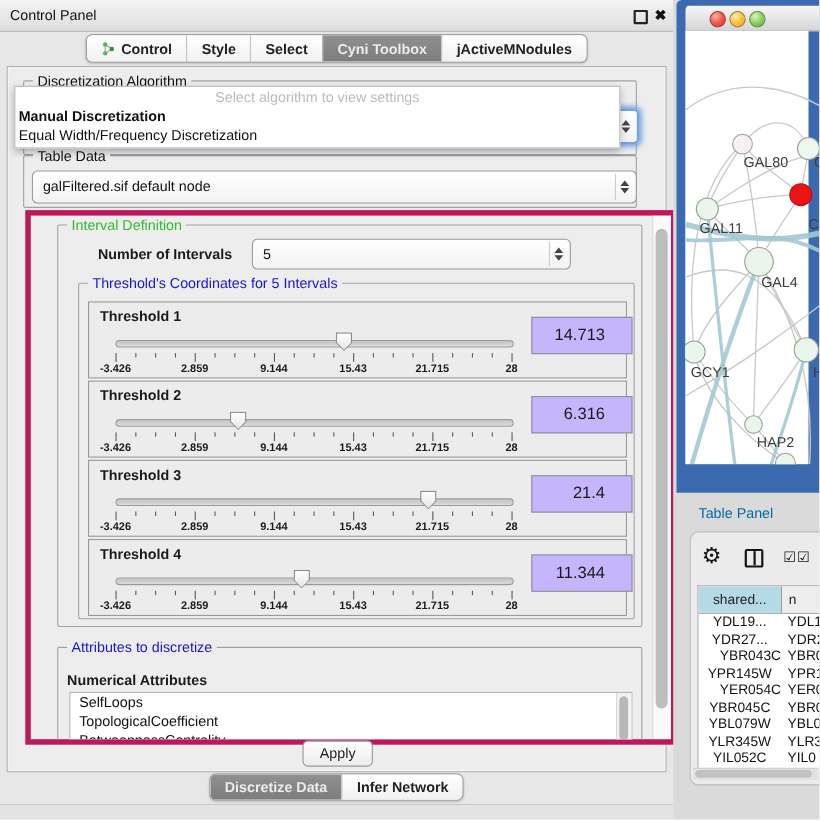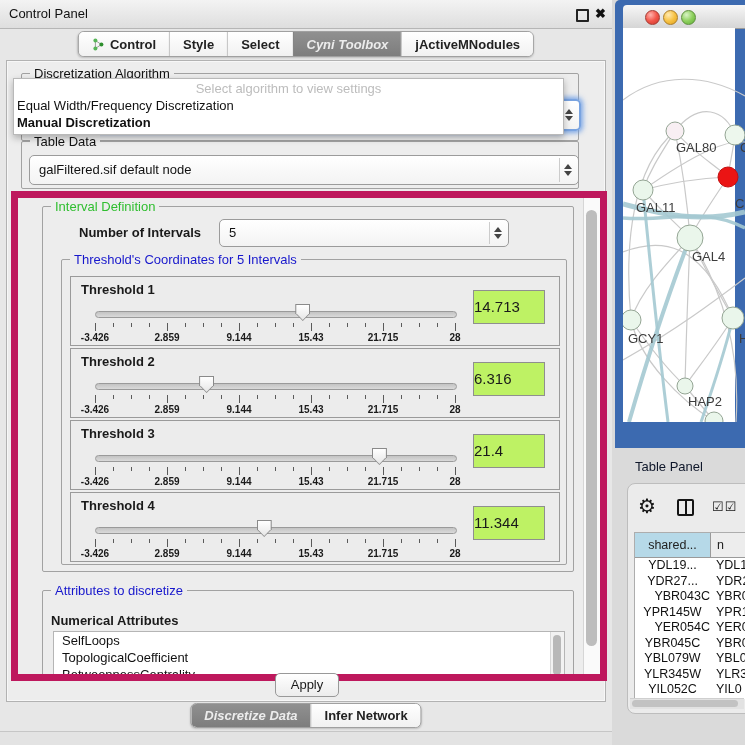--- a/index.html
+++ b/index.html
@@ -12,21 +12,21 @@
             background:linear-gradient(#f3f3f3,#dedede);border-bottom:1px solid #b6b6b6;}
   #titlebar .t{position:absolute;left:9px;top:0;line-height:28px;font-size:13px;color:#111;}
   #float-btn{position:absolute;left:576px;top:9px;width:9px;height:9px;border:2px solid #222;border-radius:1px;}
   #close-btn{position:absolute;left:595px;top:5px;font-size:13px;font-weight:bold;color:#111;line-height:18px;}
   
   .segstrip{position:absolute;display:inline-flex;height:24px;border:1px solid #a0a0a0;border-radius:6px;
             overflow:hidden;background:#fbfbfb;box-shadow:0 1px 2px rgba(0,0,0,.18);}
   .seg-item{display:flex;align-items:center;padding:0 13px;font-size:13px;font-weight:bold;color:#222;
             border-left:1px solid #c2c2c2;background:linear-gradient(#ffffff,#f1f1f1);white-space:nowrap;}
   .seg-item:first-child{border-left:none;}
-  .seg-item.sel{background:linear-gradient(#909090,#7d7d7d);color:#ececec;border-left-color:#787878;font-style:italic;}
+  .seg-item.sel{background:linear-gradient(#909090,#7d7d7d);color:#ececec;border-left-color:#787878;}
   .tabicon{display:inline-block;margin-right:5px;line-height:0;}
   #top-tabstrip{top:31px;left:306px;transform:translateX(-50%);z-index:6;}
   #bottom-tabstrip{top:703px;left:306px;transform:translateX(-50%);z-index:6;height:23px;}
   #bottom-line{position:absolute;left:0;top:731px;width:612px;height:1px;background:#c6c6c6;}
   #below-strip{position:absolute;left:0;top:732px;width:612px;height:13px;background:#e3e3e3;}
   
   #content-frame{position:absolute;left:6px;top:60px;width:598px;height:640px;background:#ededed;
                  border:1px solid #b2b2b2;box-shadow:inset 0 0 0 1px #f7f7f7;}
   .group{position:absolute;border:1px solid #a2a2a2;border-radius:2px;}
   .glabel{position:absolute;top:-8px;left:8px;background:#ededed;padding:0 4px;font-size:13px;color:#111;white-space:nowrap;}
@@ -46,62 +46,62 @@
   #td-combo{left:22px;top:94px;width:548px;height:28px;}
   #alg-group{left:14px;top:12px;width:556px;height:66px;}
   #td-group{left:14px;top:80px;width:556px;height:46px;}
   
   #alg-popup{position:absolute;left:13px;top:78px;width:549px;height:55px;background:#ffffff;
              border:1px solid #b9b9b9;box-shadow:0 3px 7px rgba(0,0,0,.28);z-index:20;}
   #alg-popup .prompt{text-align:center;color:#bcbcbc;font-size:13px;height:18px;line-height:20px;}
   .popup-opt{font-size:13px;height:17px;line-height:17px;padding-left:3px;color:#111;white-space:nowrap;}
   .popup-opt.hl{font-weight:bold;}
   
-  #viewport{position:absolute;left:4px;top:130px;width:582px;height:476px;border:7px solid #be185d;
+  #viewport{position:absolute;left:16px;top:130px;width:582px;height:476px;border:5px solid #be185d;
             background:#ededed;overflow:hidden;}
   #vp-scroll{position:absolute;right:0;top:0;bottom:0;width:16px;background:#fafafa;border-left:1px solid #d6d6d6;}
   #vp-thumb{position:absolute;left:2px;top:12px;width:11px;height:436px;border-radius:6px;background:#bdbdbd;}
   #interval-group{left:24px;top:8px;width:530px;height:364px;}
   #count-label{position:absolute;left:36px;top:18px;font-size:13px;font-weight:bold;}
   #count-combo{left:176px;top:12px;width:288px;height:26px;}
   #count-combo .cval{line-height:26px;}
   #thr-group{left:18px;top:52px;width:504px;height:304px;}
   .thr-row{position:absolute;left:8px;width:488px;height:68px;background:#ececec;border:1px solid #9a9a9a;}
   .thr-label{position:absolute;left:10px;top:5px;font-size:13px;font-weight:bold;}
   .track{position:absolute;left:24px;top:34px;width:360px;height:5px;border:1px solid #9a9a9a;border-radius:4px;
          background:linear-gradient(#c3c3c3,#dadada);}
   .tick{position:absolute;top:46px;width:1px;height:4px;background:#5a5a5a;}
   .tick.major{height:8px;}
   .ticklabel{position:absolute;top:55px;transform:translateX(-50%);font-size:10px;font-weight:bold;color:#1a1a1a;white-space:nowrap;}
   .thumb-o{position:absolute;top:27px;width:15px;height:17px;background:#8a8a8a;
            clip-path:polygon(0 0,100% 0,100% 55%,50% 100%,0 55%);}
   .thumb-i{position:absolute;left:1px;top:1px;width:13px;height:15px;background:linear-gradient(#ffffff,#e6e6e6);
            clip-path:polygon(0 0,100% 0,100% 55%,50% 100%,0 55%);}
-  .valbox{position:absolute;left:402px;top:13px;width:66px;height:32px;background:#bef264;border:1px solid #8f8f8f;
-          font-size:15px;text-align:left;padding-right:4px;line-height:32px;}
+  .valbox{position:absolute;left:402px;top:13px;width:66px;height:32px;background:#c4b5fd;border:1px solid #8f8f8f;
+          font-size:15px;text-align:right;padding-right:24px;line-height:32px;}
   #attr-group{left:24px;top:392px;width:530px;height:110px;}
   #attr-label{position:absolute;left:8px;top:22px;font-size:13px;font-weight:bold;}
   #attr-list{position:absolute;left:10px;top:40px;width:510px;height:70px;background:#fff;border:1px solid #b5b5b5;}
   .attr-item{font-size:13px;line-height:17px;padding-left:8px;color:#111;white-space:nowrap;}
   #attr-scroll{position:absolute;right:0;top:0;bottom:0;width:13px;background:#f2f2f2;border-left:1px solid #d8d8d8;}
   #attr-thumb{position:absolute;left:2px;top:3px;width:8px;height:40px;border-radius:4px;background:#b8b8b8;}
   #apply-btn{position:absolute;left:268px;top:612px;width:62px;height:22px;background:linear-gradient(#ffffff,#ececec);
              border:1px solid #999;border-radius:5px;font-size:13px;text-align:center;line-height:21px;}
   
   #right-side{position:absolute;left:612px;top:0;width:133px;height:745px;background:#dadada;}
   #net-frame{position:absolute;left:3px;top:0;width:130px;height:448px;background:#3c6ab0;border-radius:5px 0 0 0;}
   #net-titlebar{position:absolute;left:8px;top:5px;width:122px;height:23px;
                 background:linear-gradient(#f7f7f7,#d5d5d5);border-bottom:1px solid #9a9a9a;border-radius:4px 0 0 0;}
   .tl{position:absolute;top:5px;width:13px;height:13px;border-radius:50%;}
   #tl-red{left:22px;background:radial-gradient(circle at 35% 30%,#ffb3ad,#f2564a 50%,#cc372c);border:1px solid #a33b33;}
   #tl-yellow{left:40px;background:radial-gradient(circle at 35% 30%,#ffeab2,#f7c243 50%,#dda01f);border:1px solid #ab7d28;}
   #tl-green{left:58px;background:radial-gradient(circle at 35% 30%,#d9f3c6,#8ed05e 50%,#5fae35);border:1px solid #5d8f3d;}
   #net-canvas{position:absolute;left:8px;top:28px;width:112px;height:394px;background:#ffffff;}
   .nodelabel{font-size:13px;fill:#3c3c3c;font-family:"Liberation Sans",sans-serif;}
-  #tp-title{position:absolute;left:23px;top:459px;font-size:13px;color:#0f172a;}
+  #tp-title{position:absolute;left:23px;top:459px;font-size:13px;color:#0369a1;}
   #tp-panel{position:absolute;left:15px;top:483px;width:118px;height:229px;background:#ebebeb;
             border:1px solid #bdbdbd;border-radius:8px 0 0 8px;}
   #gear-icon{position:absolute;left:10px;top:12px;font-size:20px;color:#141414;line-height:20px;}
   #split-icon{position:absolute;left:49px;top:15px;width:13px;height:13px;border:2px solid #141414;border-radius:2px;}
   #split-icon::after{content:"";position:absolute;left:5.5px;top:0;width:2px;height:13px;background:#141414;}
   #check-icons{position:absolute;left:84px;top:15px;font-size:13px;color:#141414;letter-spacing:1px;}
   #tp-table{position:absolute;left:6px;top:48px;width:112px;height:166px;overflow:hidden;background:#fff;
             border:1px solid #adadad;border-bottom:none;}
   .th-row{display:flex;height:24px;border-bottom:1px solid #9a9a9a;}
   .th-cell{font-size:12.5px;line-height:24px;text-align:center;color:#222;border-right:1px solid #9a9a9a;
@@ -351,22 +351,22 @@
         <div id="vp-scroll">
           <div id="vp-thumb"></div>
         </div>
       </div>
 
       <div id="apply-btn">Apply</div>
     </div>
 
     <div id="alg-popup">
       <div class="prompt">Select algorithm to view settings</div>
+      <div class="popup-opt hl">Manual Discretization</div>
       <div class="popup-opt">Equal Width/Frequency Discretization</div>
-      <div class="popup-opt hl">Manual Discretization</div>
     </div>
 
     <div id="bottom-tabstrip" class="segstrip">
         <div class="seg-item sel">
           <span>Discretize Data</span>
         </div>
         <div class="seg-item">
           <span>Infer Network</span>
         </div>
       </div>

